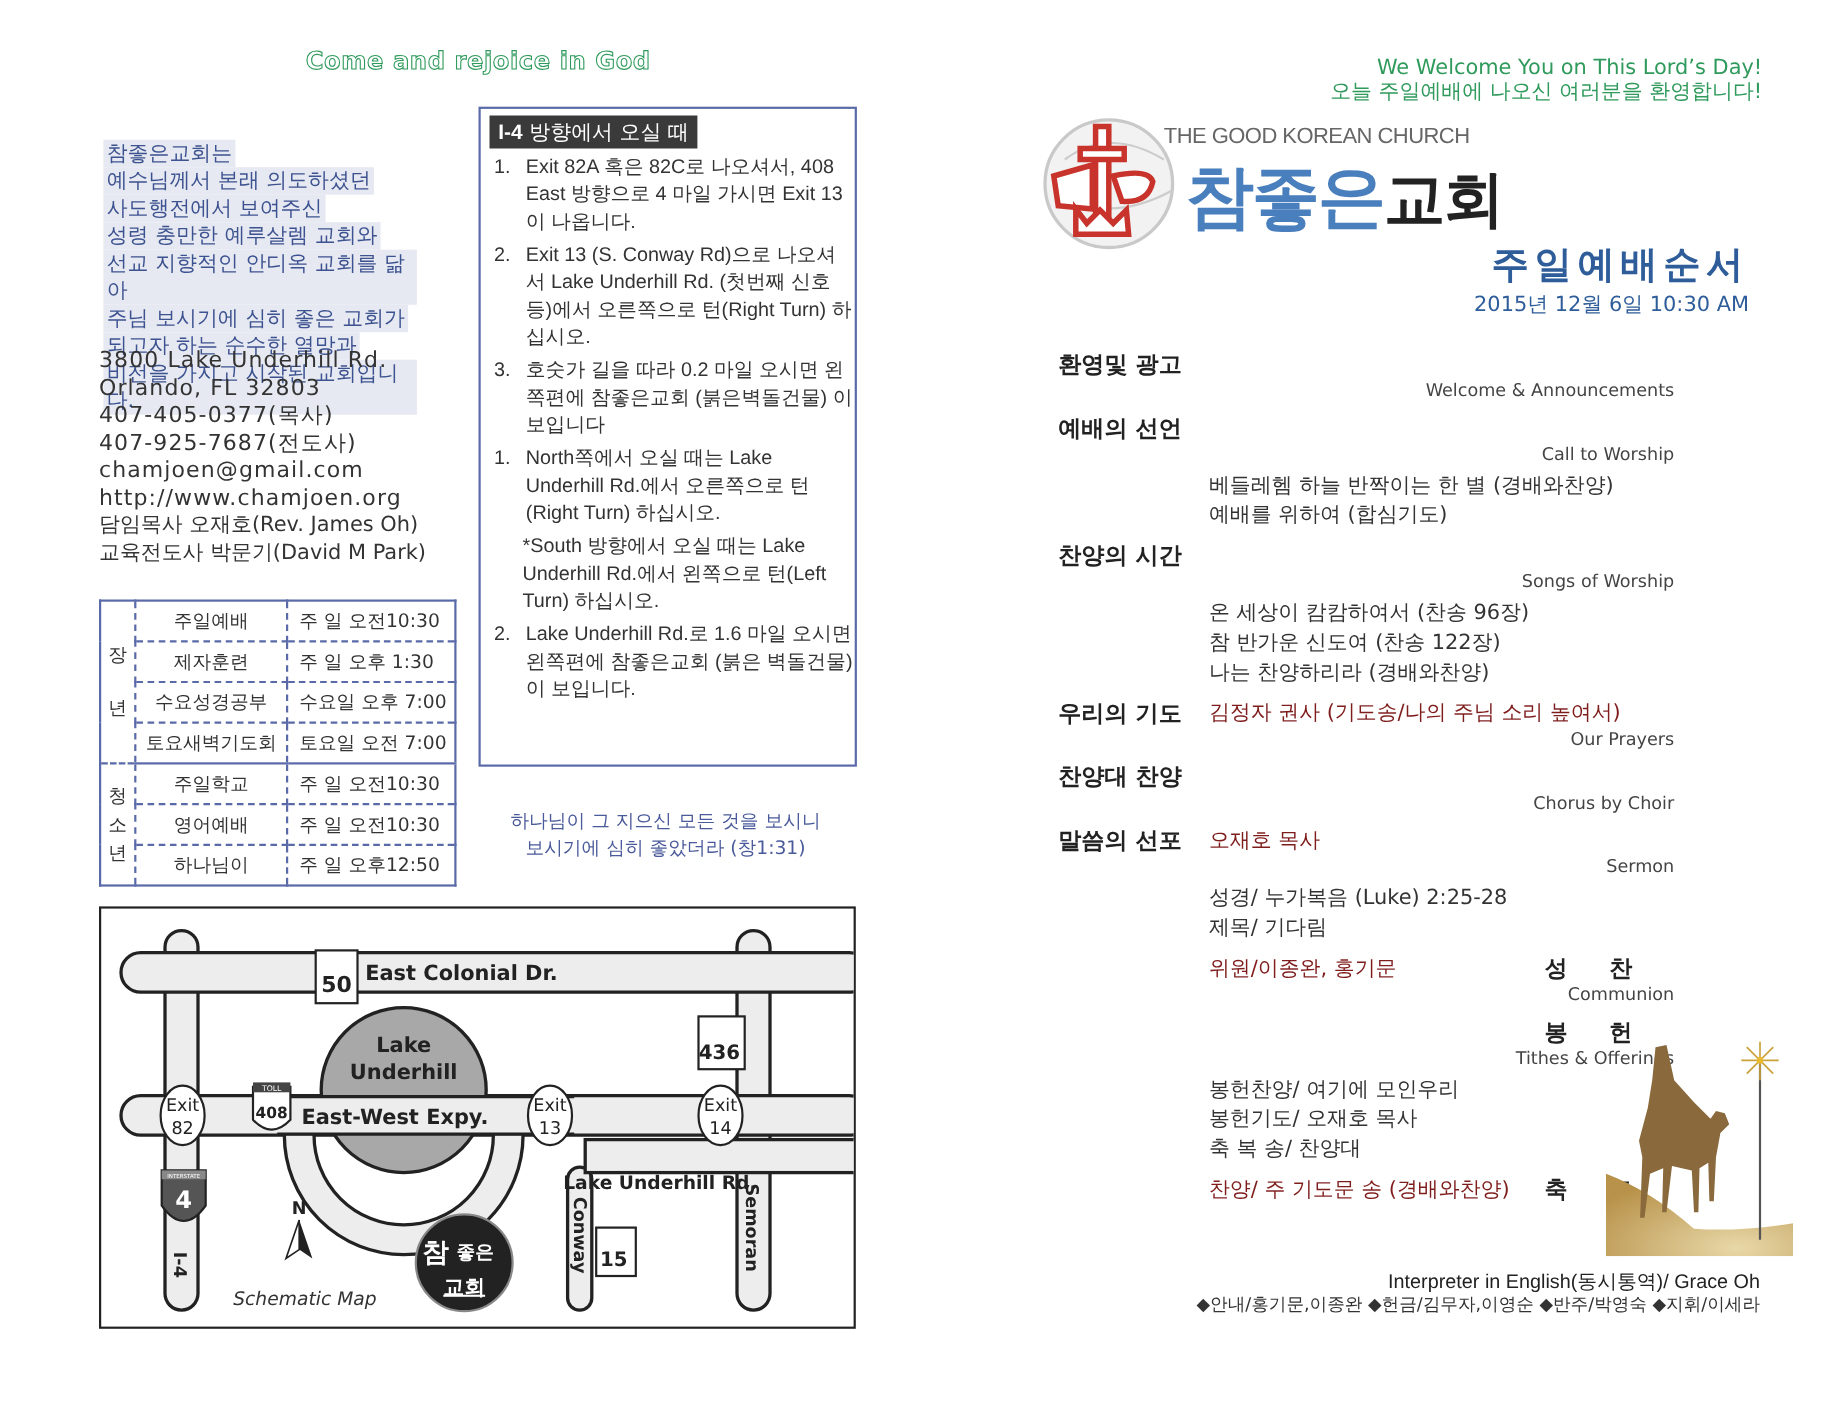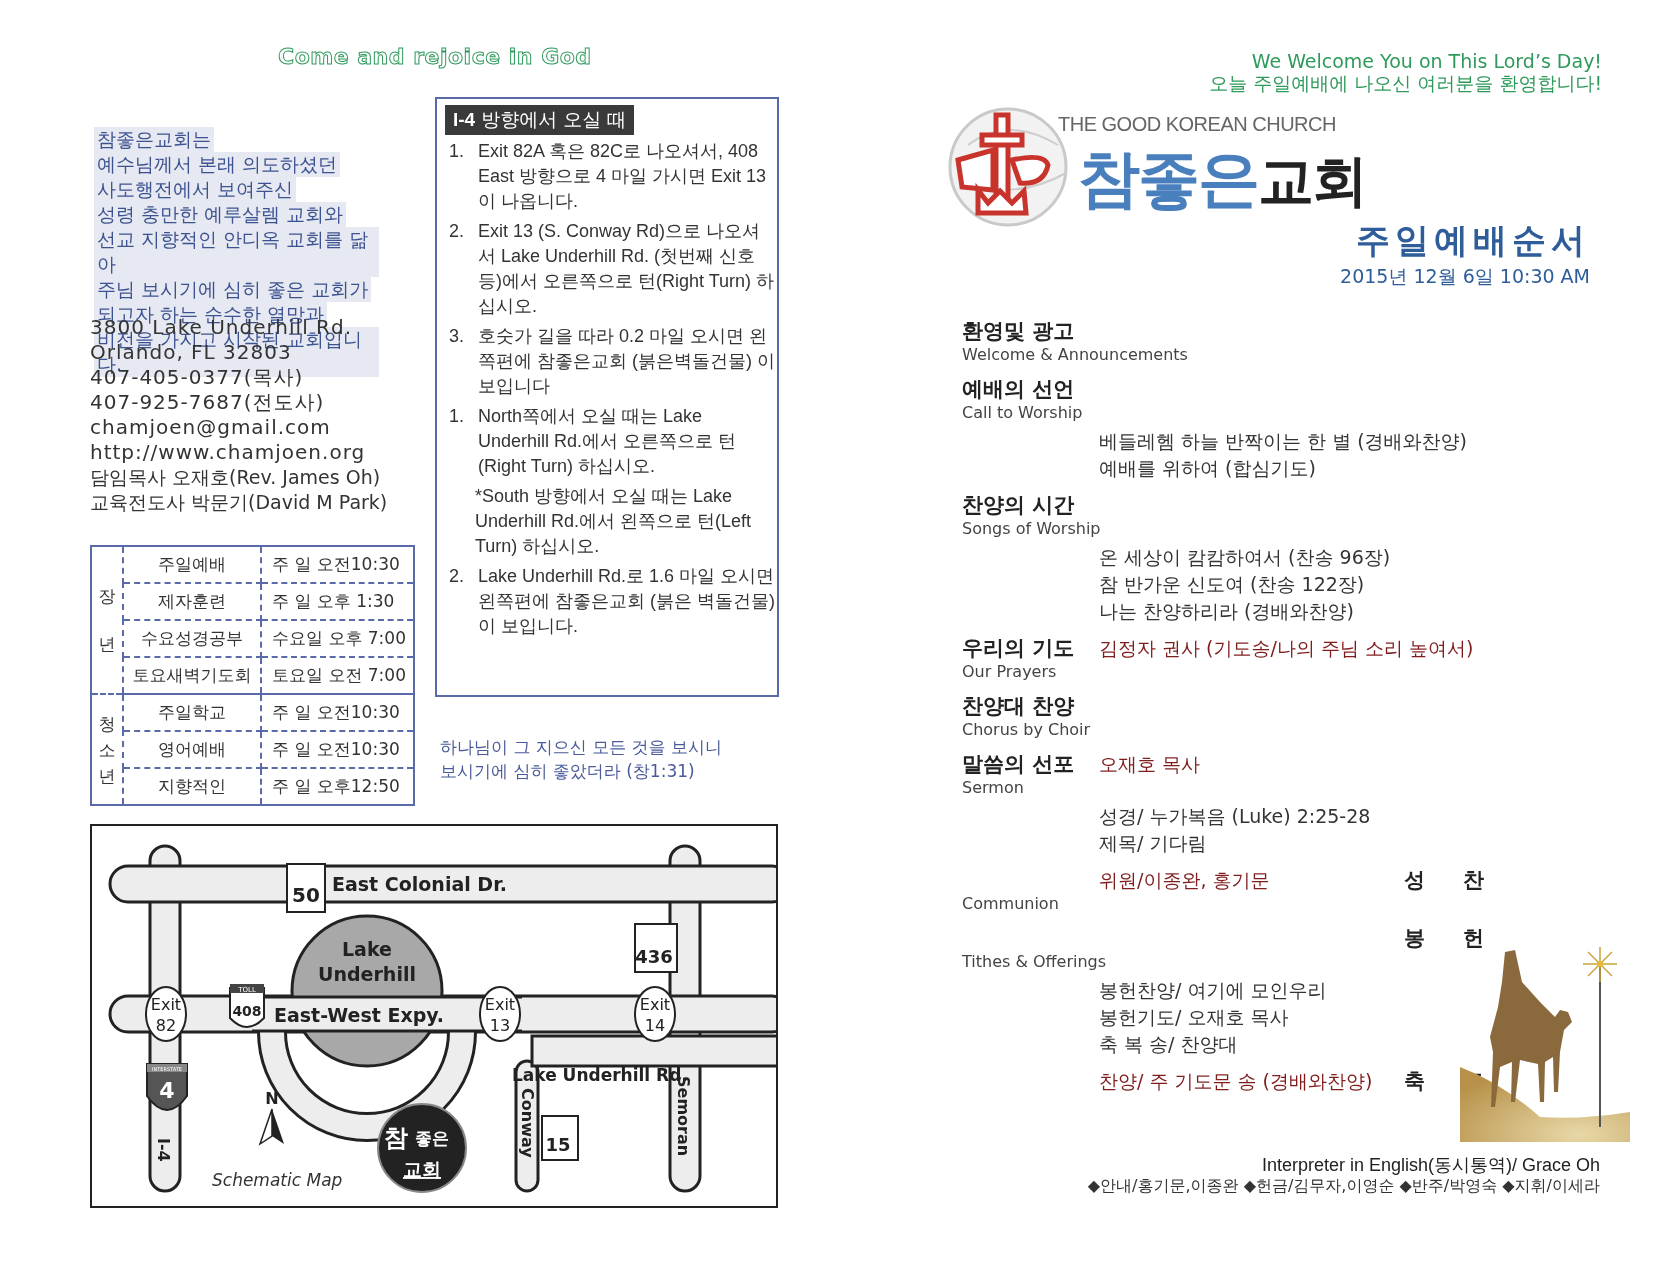--- a/index.html
+++ b/index.html
@@ -18,35 +18,35 @@
   .sched td.time{text-align:left;padding-left:10px;}
   .sched tr.last td{border-bottom:2px solid #5a6aa8;}
   .sched tr.end td{border-bottom:none;}
   .dir{left:435px;top:97px;width:340px;height:596px;border:2px solid #5a6aa8;}
   .dir .hd{display:inline-block;background:#3a3a3a;color:#fff;font-size:19px;padding:2px 8px;margin:6px 0 4px 8px;}
   .dir .hd b{font-family:"Liberation Sans",sans-serif;}
   .dir ol{margin:0;padding:0 0 0 12px;list-style:none;}
   .dir li{position:relative;padding-left:29px;font-size:18px;line-height:25px;color:#333;margin-bottom:5px;font-family:"Liberation Sans",sans-serif;}
   .dir li .n{position:absolute;left:0;top:0;}
   .dir .note{padding-left:38px;font-size:18px;line-height:25px;font-family:Liberation Sans, sans-serif;margin-bottom:5px;}
-  .verse{left:440px;top:735px;width:330px;font-size:17px;line-height:24px;color:#4a5a9a;}
+  .verse{left:440px;top:735px;width:330px;text-align:center;font-size:17px;line-height:24px;color:#4a5a9a;}
   .map{left:90px;top:824px;width:684px;height:380px;border:2px solid #222;background:#fff;}
   
   .welcome{right:60px;top:50px;text-align:right;color:#2f9a5c;font-size:19px;line-height:22px;}
   .logo{left:948px;top:105px;width:460px;height:130px;}
   .logo .eng{position:absolute;left:110px;top:8px;font-family:"Liberation Sans",sans-serif;font-size:20px;color:#666;letter-spacing:-0.5px;}
   .logo .kor{position:absolute;left:130px;top:32px;font-size:62px;font-weight:bold;letter-spacing:-2px;}
   .logo .kor .blue{color:#4a7fbd;}
   .logo .kor .dark{color:#222;font-size:56px;}
   .title{right:72px;top:218px;font-size:34px;font-weight:bold;color:#2e5d9a;letter-spacing:5px;}
   .date{right:72px;top:264px;font-size:19px;color:#2e5d9a;}
   .order{left:962px;top:318px;width:560px;}
   .item{margin-bottom:10px;position:relative;}
   .item .ko{font-size:21px;font-weight:bold;color:#222;line-height:26px;}
-  .item .en{font-family:"DejaVu Sans",sans-serif;font-size:16px;color:#444;line-height:22px;font-weight:normal;}
+  .item .en{font-family:"DejaVu Sans",sans-serif;font-size:16px;color:#444;line-height:22px;font-weight:normal;text-align:right;}
   .item .right{position:absolute;left:137px;top:0;font-size:19px;line-height:26px;color:#7f1d1d;}
   .item .sub{padding-left:137px;font-size:19px;line-height:27px;color:#333;}
   .item .sub.tight{margin-top:4px;}
   .footer1{right:62px;top:1153px;font-family:"Liberation Sans",sans-serif;font-size:18px;color:#222;}
   .footer2{right:62px;top:1176px;font-size:16px;color:#333;}
   .camel{left:1460px;top:942px;width:170px;height:200px;}
   .ws{letter-spacing:38px;text-align:right;}
 </style>
 </head>
 <body>
@@ -105,21 +105,21 @@
       <div>년</div>
     </td>
     <td class="name">주일학교</td>
     <td class="time">주  일 오전10:30</td>
   </tr>
   <tr>
     <td class="name">영어예배</td>
     <td class="time">주  일 오전10:30</td>
   </tr>
   <tr class="end">
-    <td class="name">지향적인</td>
+    <td class="name">하나님이</td>
     <td class="time">주  일 오후12:50</td>
   </tr>
 </tbody>
   </table>
 
 <div class="abs dir">
   <div class="hd"><b>I-4</b><span> 방향에서 오실 때</span></div>
   <ol>
     <li><span class="n">1.</span><span>Exit 82A 혹은 82C로 나오셔서, 408 East 방향으로 4 마일 가시면 Exit 13이 나옵니다.</span></li>
     <li><span class="n">2.</span><span>Exit 13 (S. Conway Rd)으로 나오셔서 Lake Underhill Rd. (첫번째 신호등)에서 오른쪽으로 턴(Right Turn) 하십시오.</span></li>

